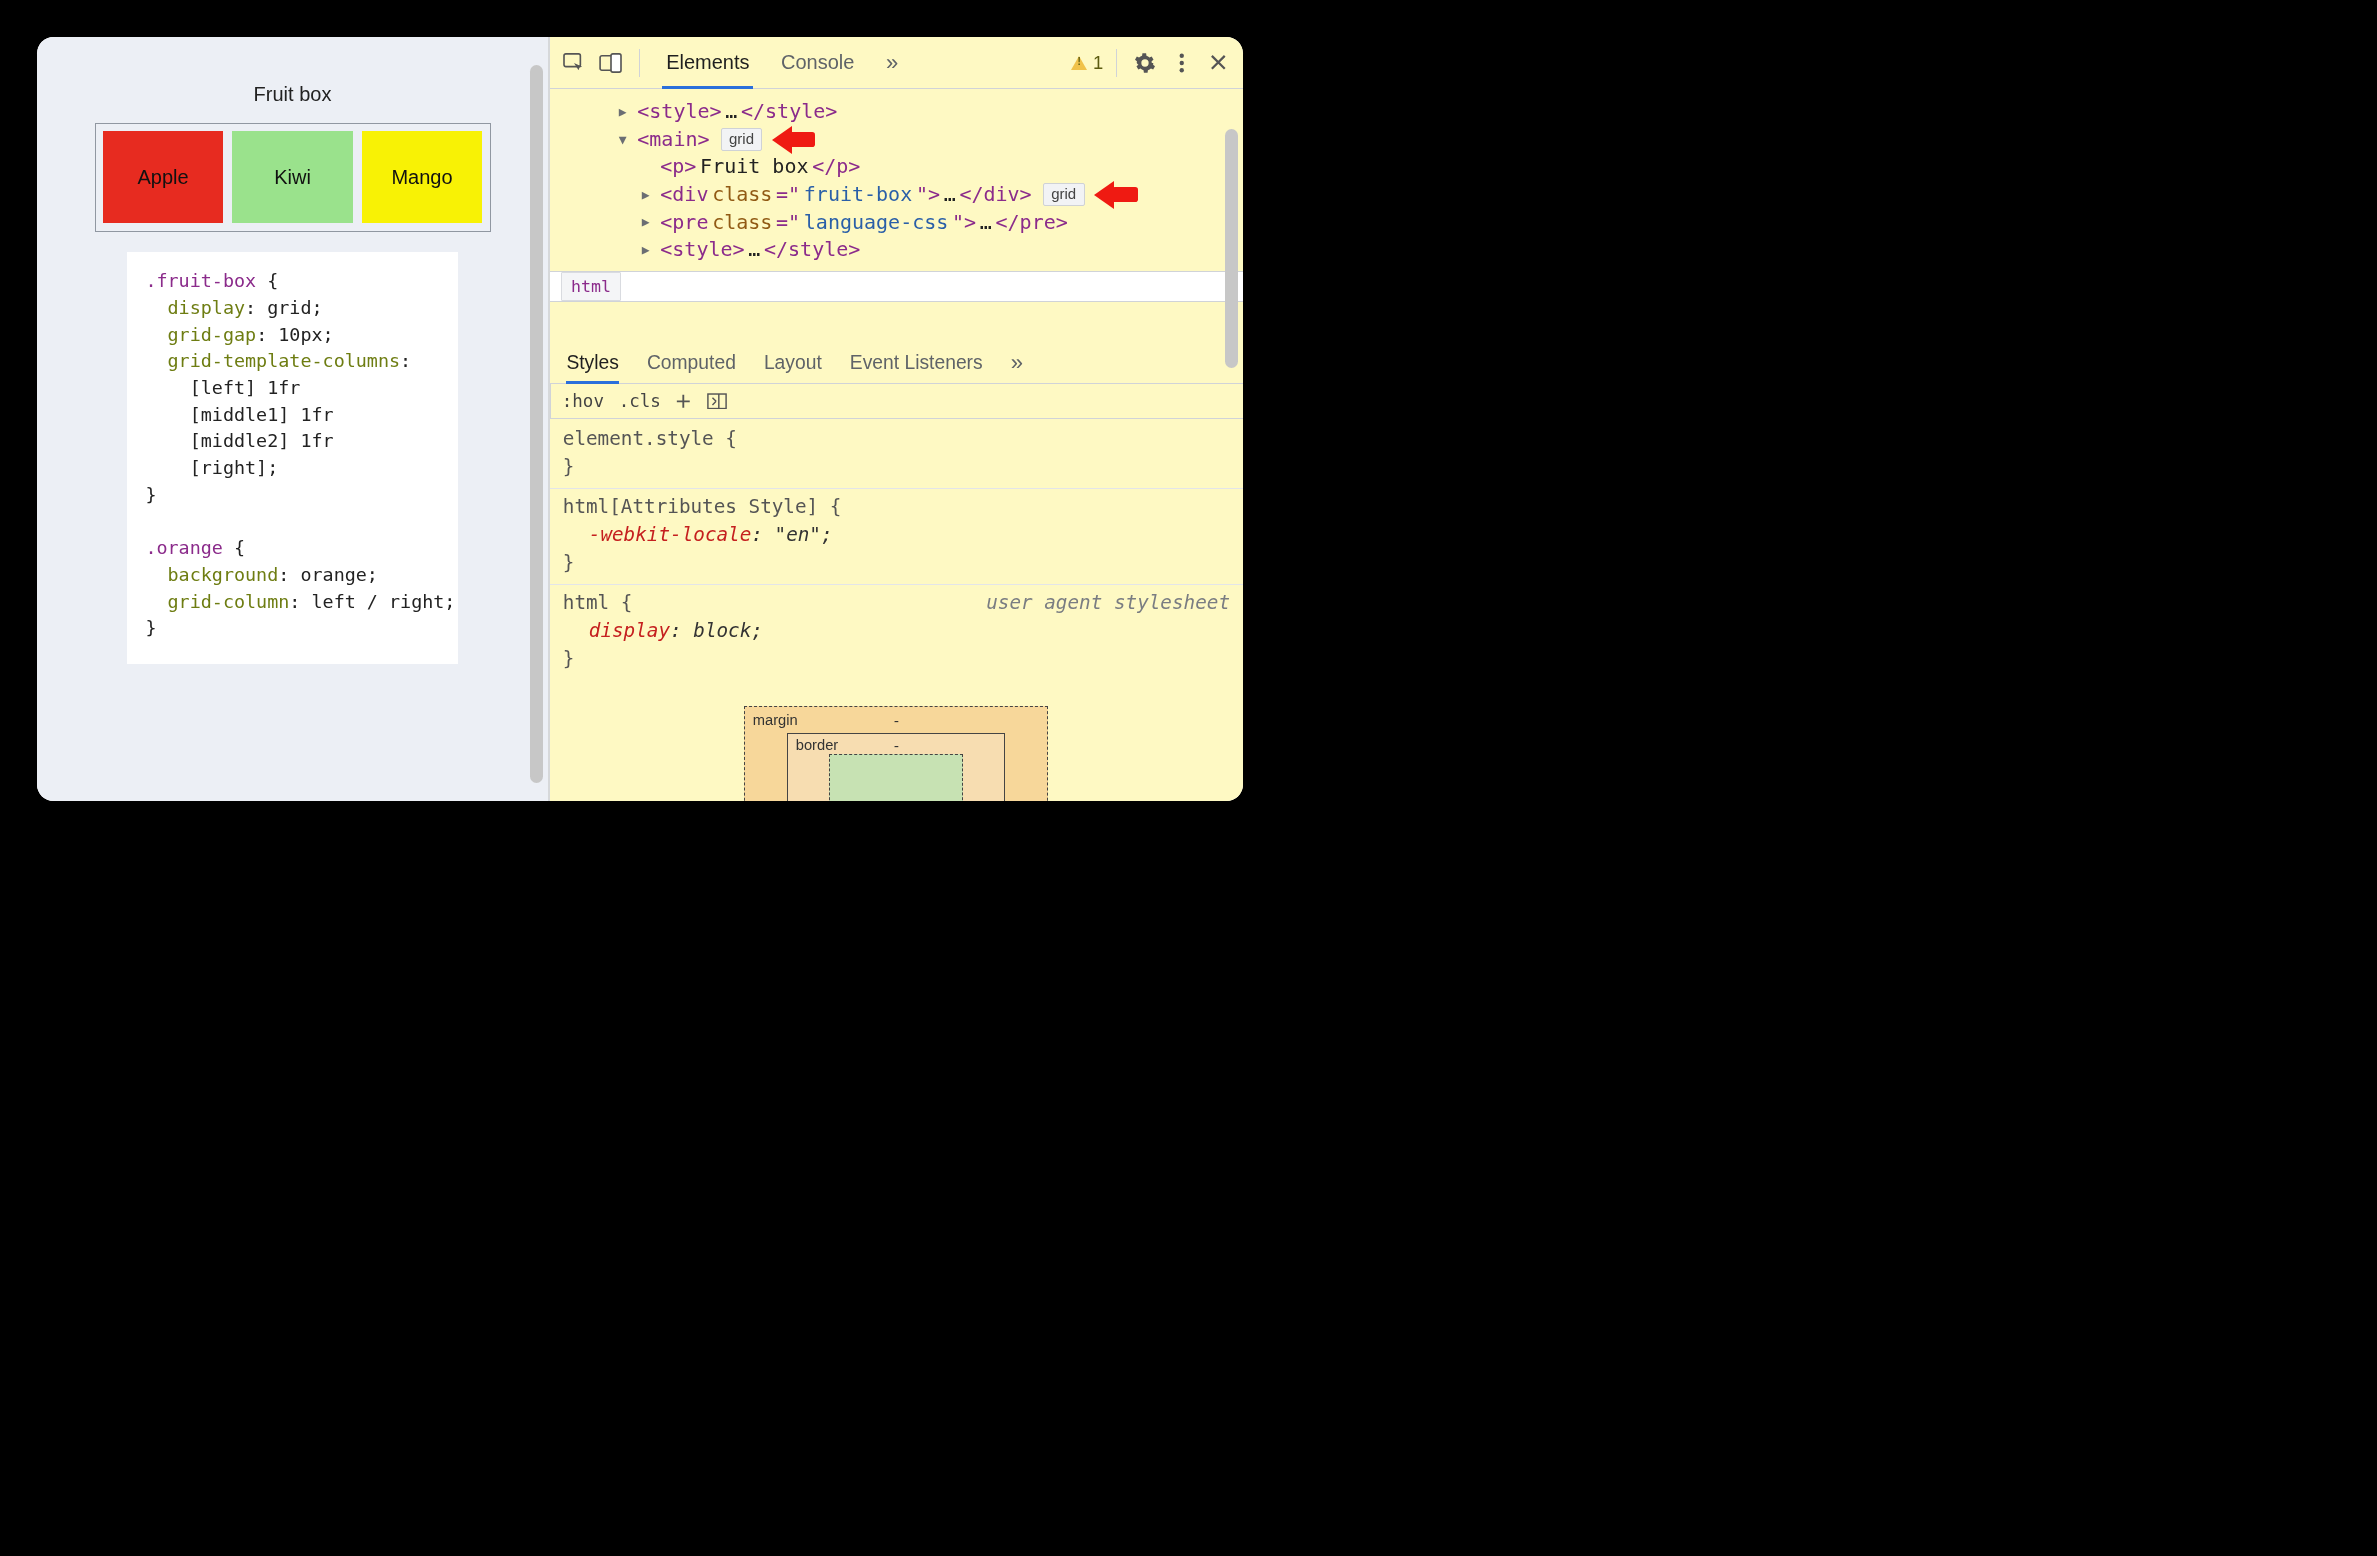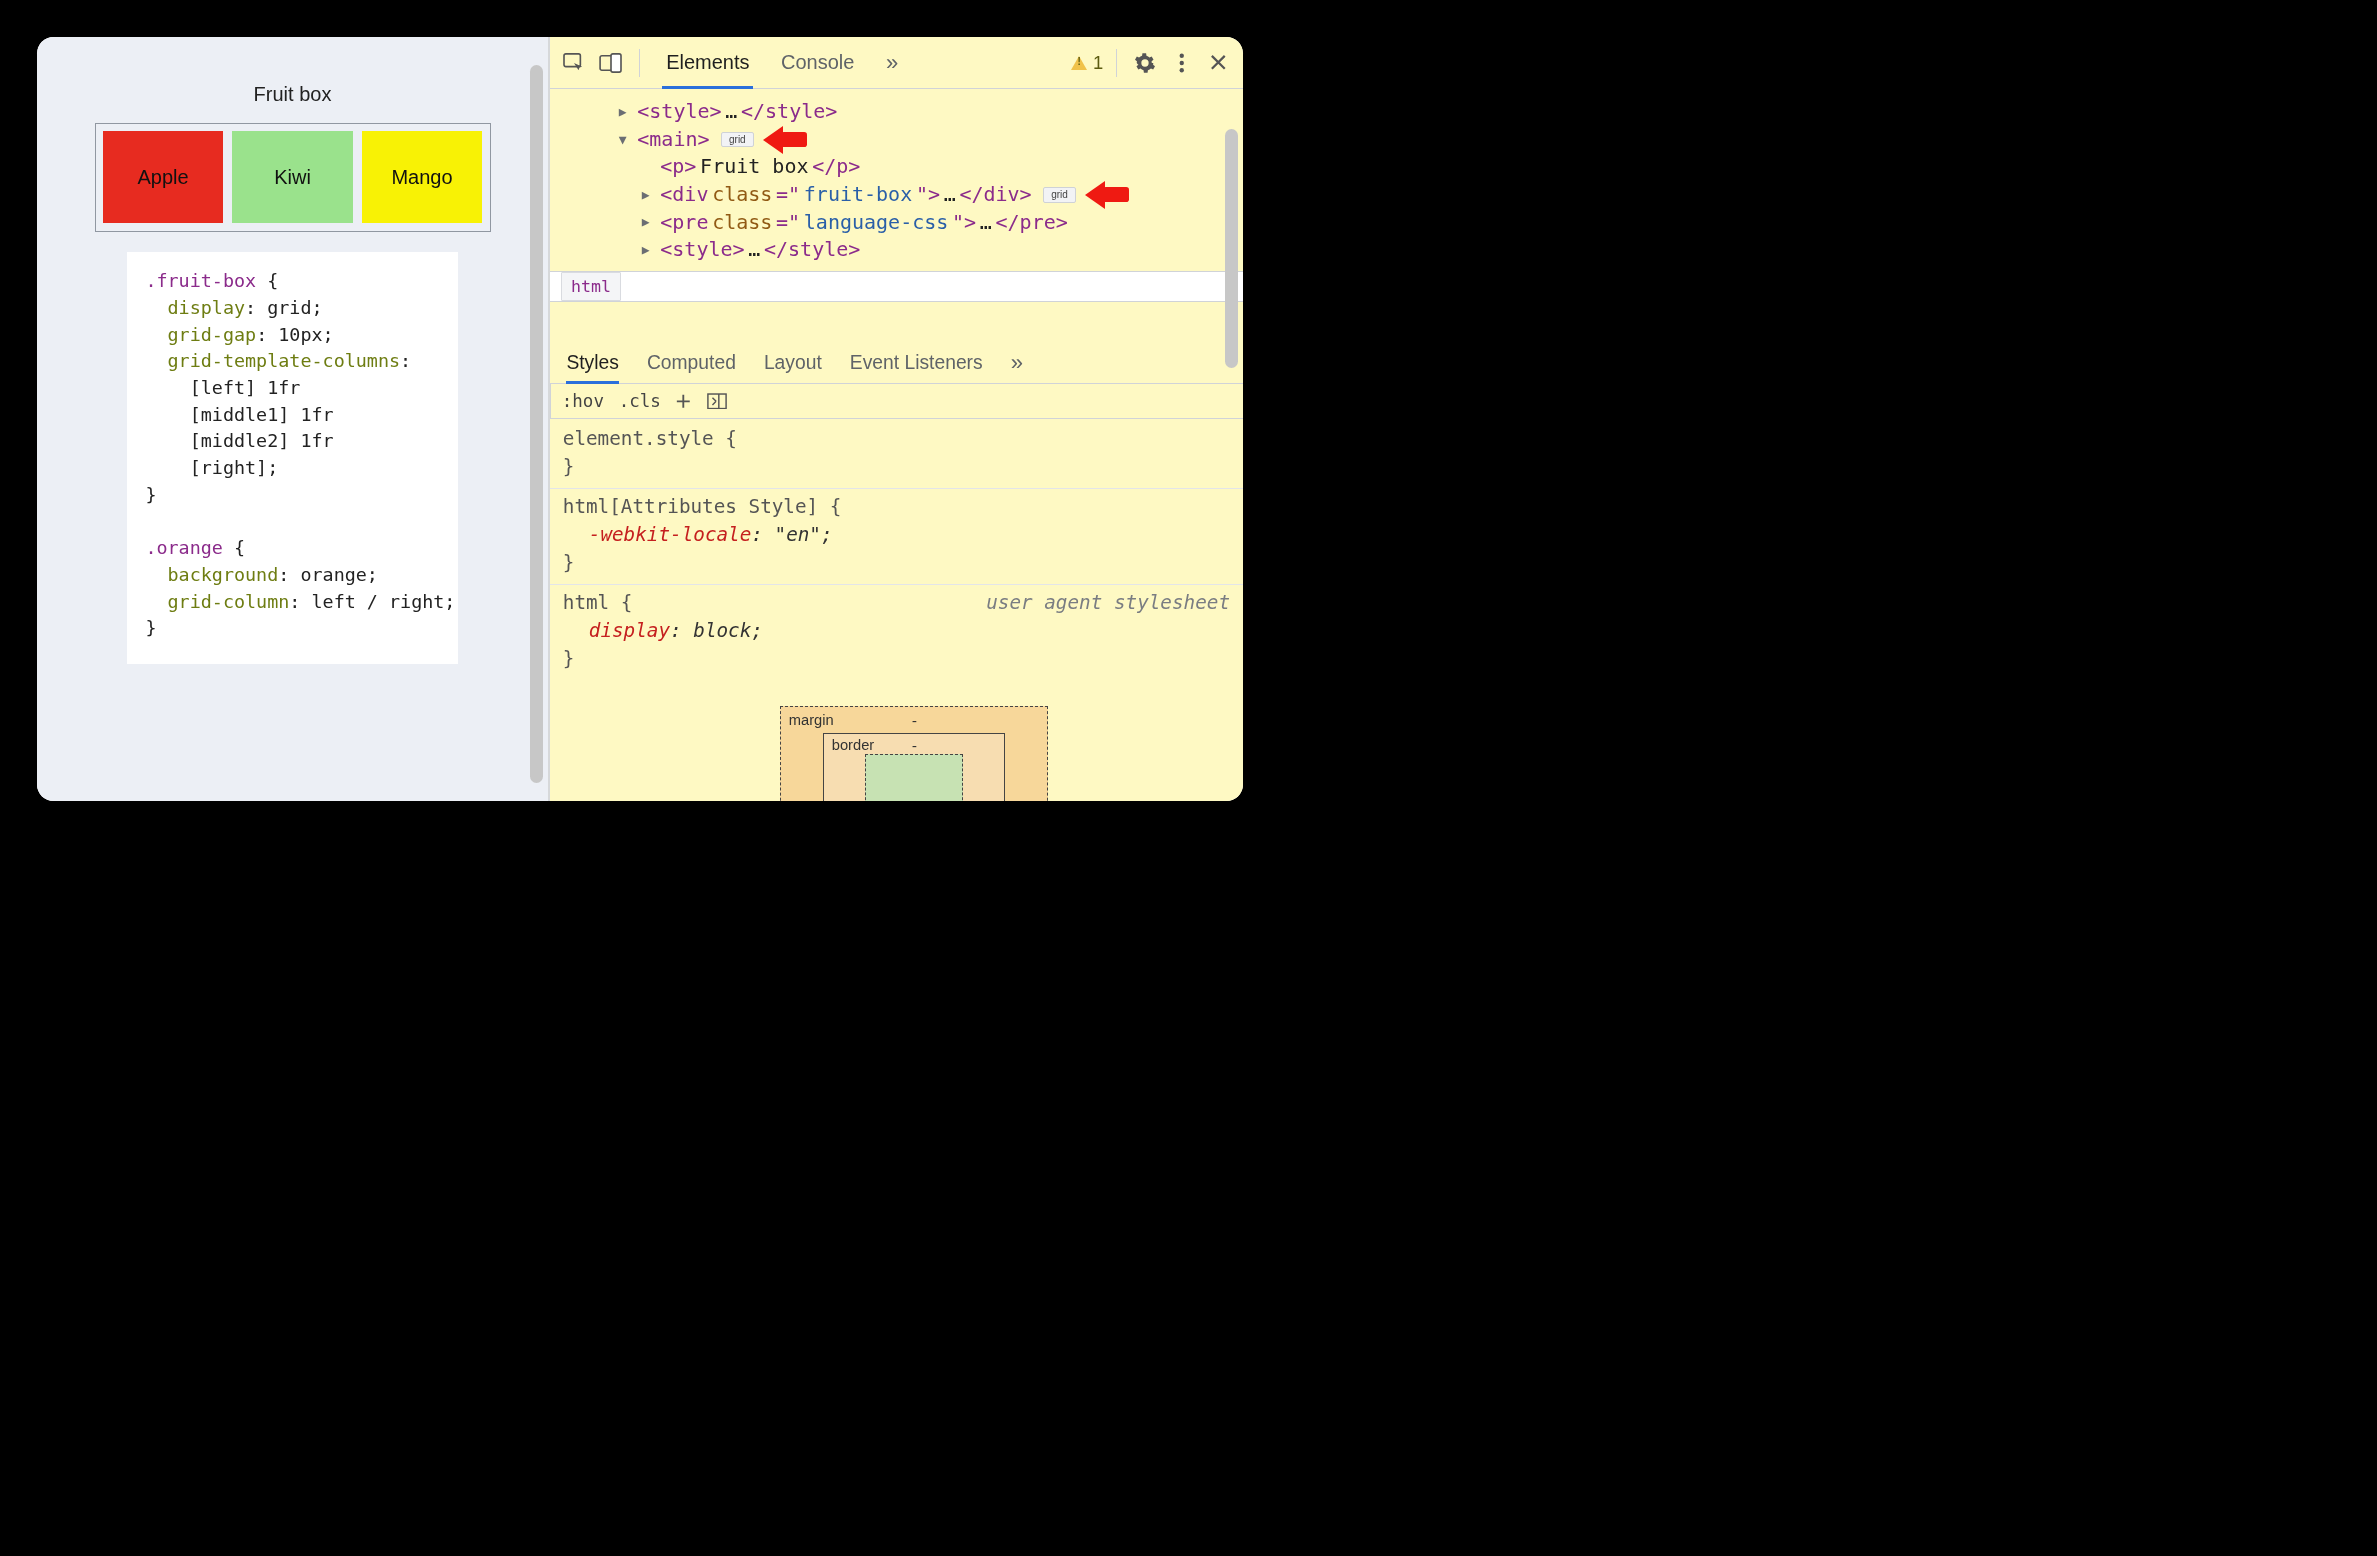--- a/index.html
+++ b/index.html
@@ -135,21 +135,21 @@
     position: relative;
   }
   .dom-row { display:flex; align-items:center; gap:3.7px; white-space: nowrap;}
   .twisty { width: 13px; display:inline-block; color:#6b6e73; font-size:13px; margin-right:1.8px; }
   .attr-name { color: #915a14; }
   .attr-val  { color: #2a5fa8; }
   .punct { color: #8b2b8b; }
   .txt { color: #222; }
   .dom-badge {
     font-family: -apple-system, sans-serif;
-    font-size: 10px;
+    font-size: 15px;
     background: #f2f3f5;
     border: 0.9px solid #cfd2d6;
     border-radius: 2px;
     padding: 0 7.4px;
     margin-left: 7.4px;
     color: #444;
   }
   .red-arrow {
     width: 42px; height: 26px; position: relative; margin-left: 7.4px;
   }
@@ -220,21 +220,20 @@
 
   
   .boxmodel {
     position:absolute; bottom:-14.7px; left:50%; transform:translateX(-50%);
     width: 304px; height: 110px;
   }
   .bm-margin {
     position:absolute; inset:0;
     background:#f7d79a; border:0.9px dashed #444;
     padding:26px 42px 5.5px 42px;
-    margin-left:36px;
   }
   .bm-border {
     width:100%; height:100%;
     background:#f7ddb1; border:0.9px solid #444;
     padding:20px 41px 3.7px 41px;
   }
   .bm-padding {
     width:100%; height:100%;
     background:#c7e2b3; border:0.9px dashed #444;
   }

